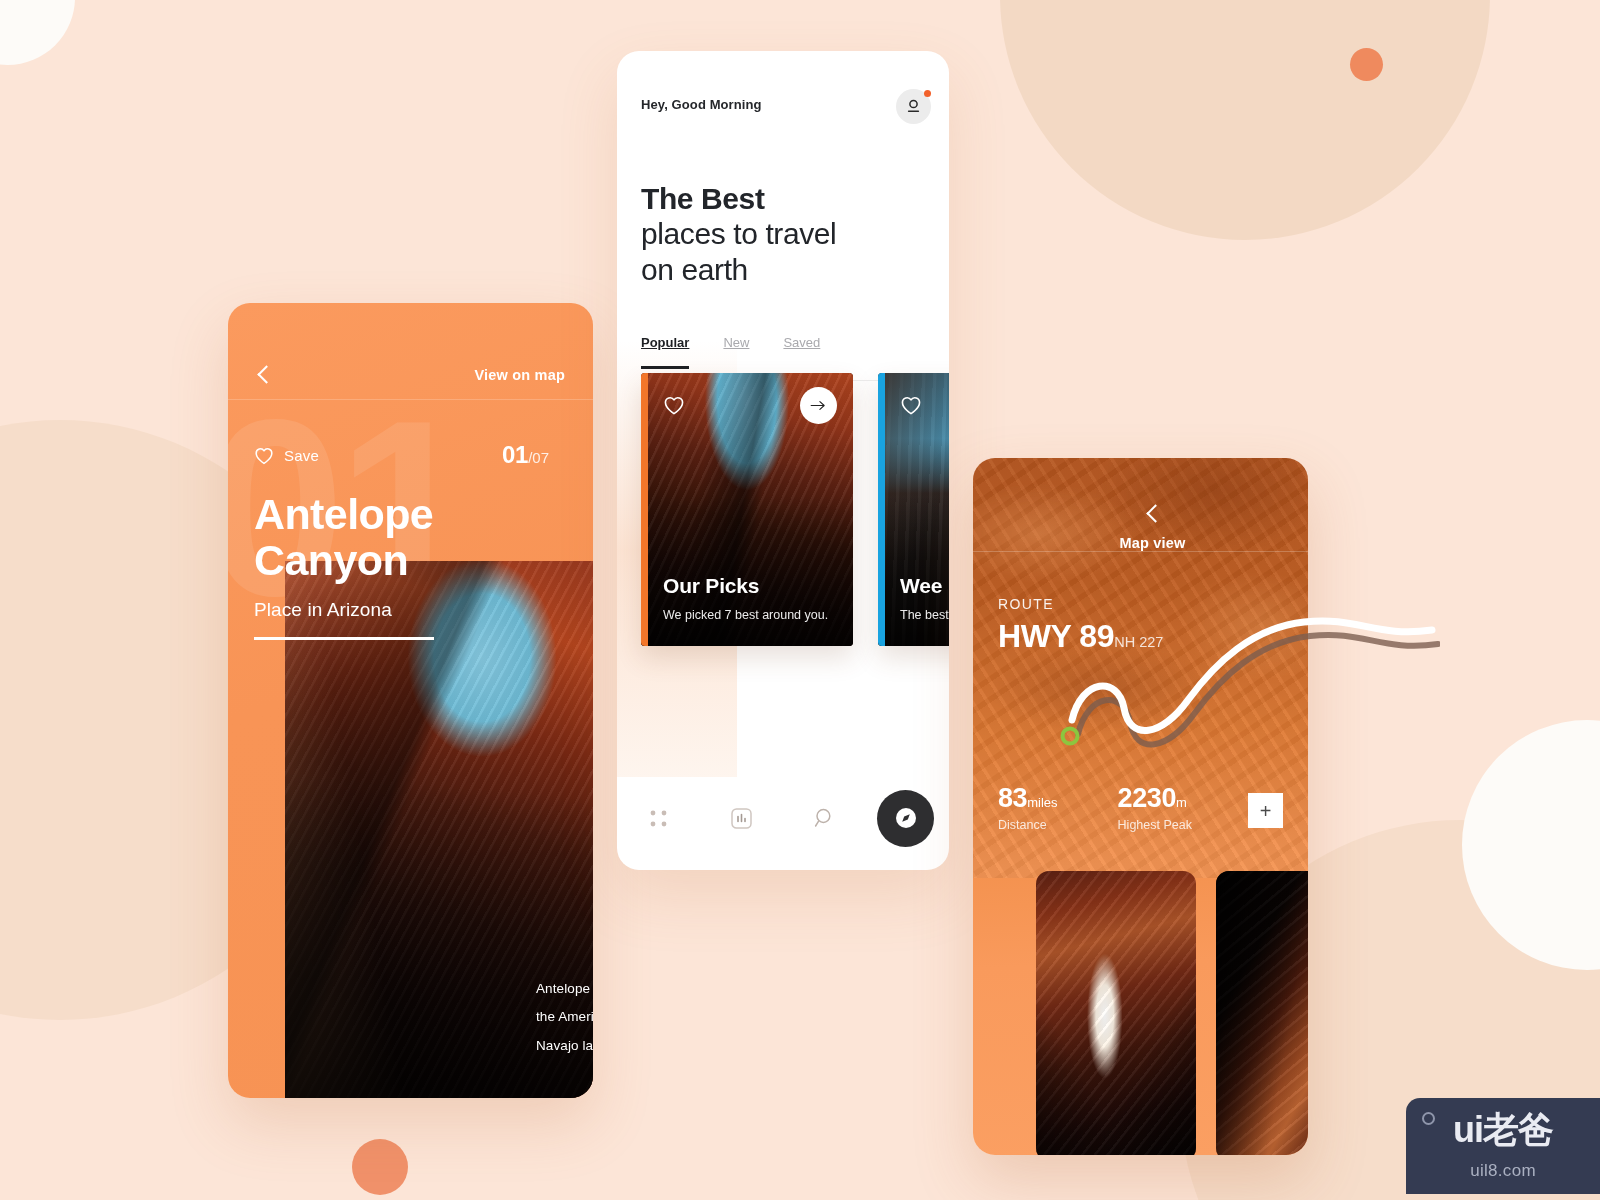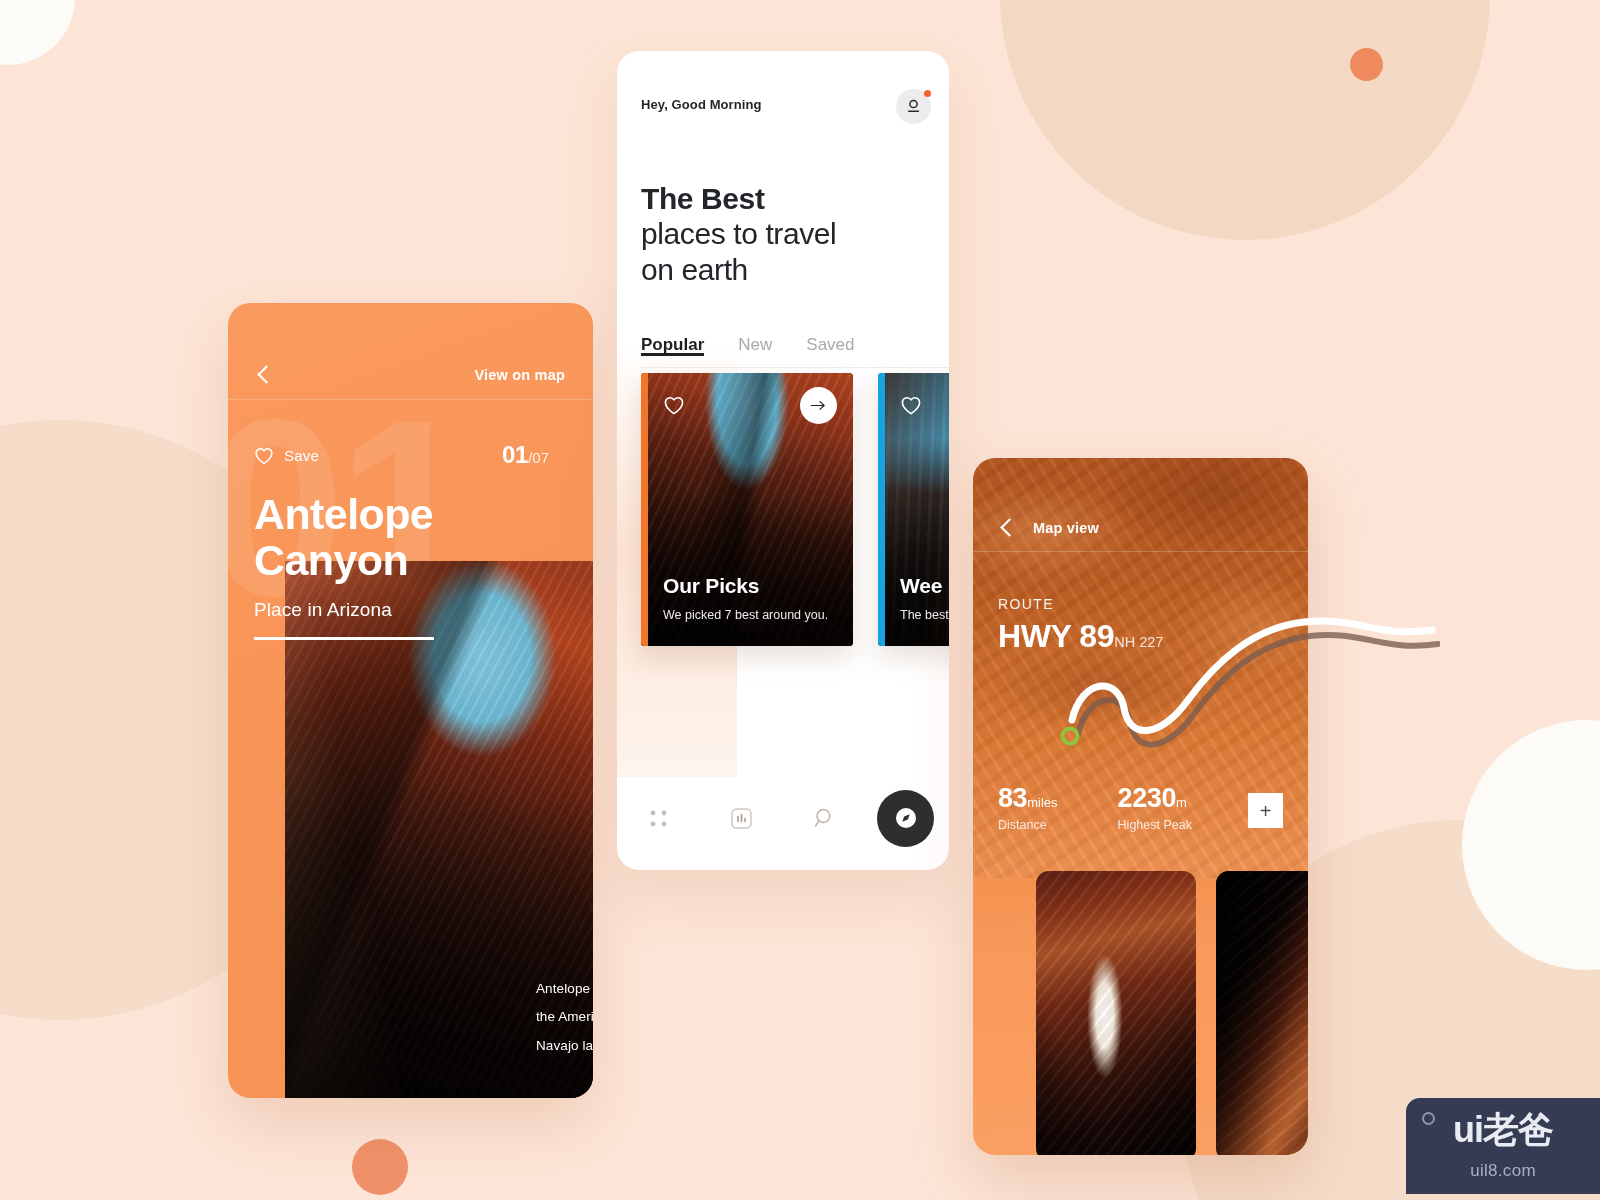--- a/index.html
+++ b/index.html
@@ -134,21 +134,21 @@
     position: absolute; left: 24px; top: 130px; width: 260px;
     font-size: 30px; line-height: 1.18; color: #22252a; font-weight: 300;
     letter-spacing: -.4px;
   }
   #p2-heading .strong { font-weight: 700; }
   .p2-tabs {
     position: absolute; left: 24px; top: 284px; width: 308px;
     display: flex; gap: 34px; align-items: flex-end;
     border-bottom: 1px solid #ededed; padding-bottom: 12px;
   }
-  .p2-tab { font-size: 17px; color: #a9a9ad; cursor: pointer; position: relative; padding-bottom: 0; }
+  .p2-tab { font-size: 13px; color: #a9a9ad; cursor: pointer; position: relative; padding-bottom: 18px; text-decoration: underline; }
   .p2-tab.active { color: #1e2024; font-weight: 700; }
   .p2-tab.active::after {
     content:''; position:absolute; left:0; bottom:-1px; width: 100%; height: 3px; background: #1e2024;
   }
   #p2-cards {
     position: absolute; left: 24px; top: 322px; display: flex; gap: 25px;
   }
   .p2-card {
     width: 212px; height: 273px; border-radius: 4px; overflow: hidden;
     position: relative; flex: 0 0 auto; cursor: pointer;
@@ -220,21 +220,21 @@
       radial-gradient(ellipse 200px 110px at 72% 8%, rgba(120,48,14,.42), rgba(0,0,0,0) 60%),
       radial-gradient(ellipse 130px 90px at 85% 40%, rgba(255,190,130,.22), rgba(0,0,0,0) 60%),
       radial-gradient(ellipse 180px 70px at 38% 55%, rgba(110,42,12,.28), rgba(0,0,0,0) 64%),
       repeating-linear-gradient(58deg, rgba(255,255,255,.045) 0 3px, rgba(0,0,0,.05) 4px 13px),
       repeating-linear-gradient(-34deg, rgba(0,0,0,.04) 0 5px, rgba(255,255,255,.03) 6px 17px);
     opacity: .9;
   }
   .p3-topbar {
     position: absolute; left: 0; top: 46px; width: 100%; height: 48px;
     display: flex; align-items: center; gap: 16px; padding-left: 24px;
-    border-bottom: 1px solid rgba(255,255,255,.22); z-index: 6;
+    border-bottom: 1px solid rgba(255,255,255,.22); z-index: 6; flex-direction: column;
   }
   #p3-mapview { color: #fff; font-size: 14.5px; font-weight: 700; letter-spacing: .2px; cursor: pointer; }
   #p3-routelabel {
     position: absolute; left: 25px; top: 138px; z-index: 6;
     color: rgba(255,255,255,.92); font-size: 14px; letter-spacing: 1.4px;
   }
   #p3-routeline {
     position: absolute; left: 25px; top: 160px; z-index: 6;
     display: flex; align-items: baseline; 
   }

